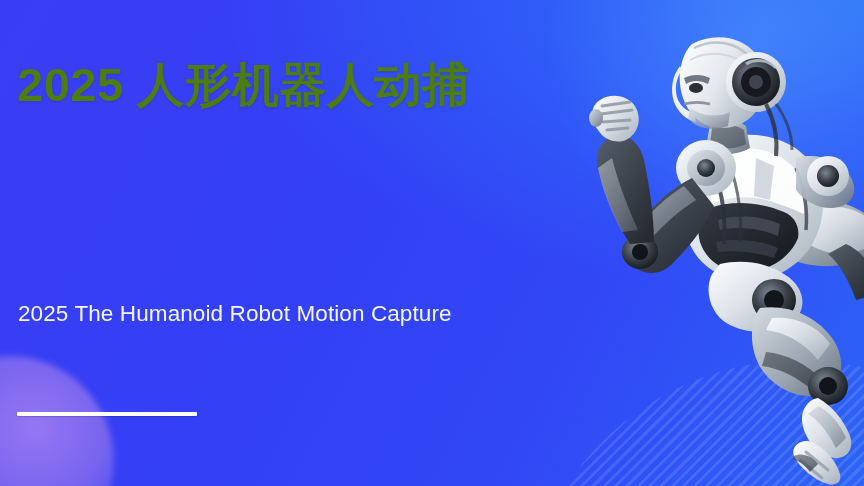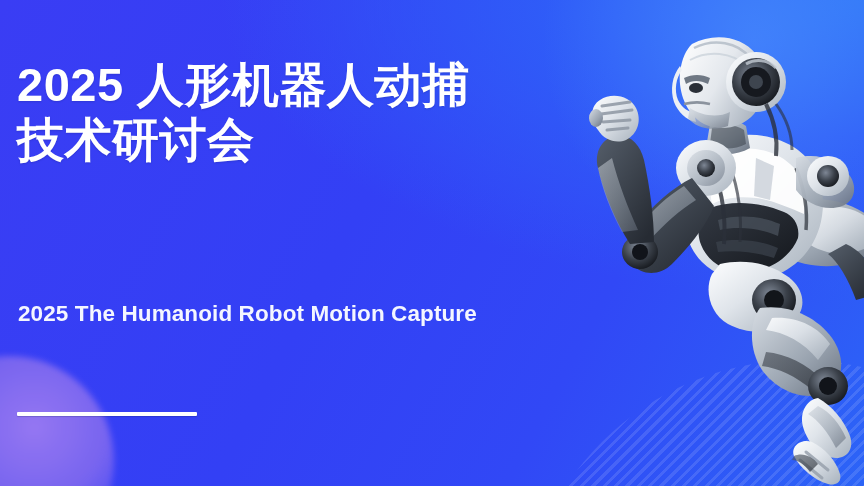--- a/index.html
+++ b/index.html
@@ -73,36 +73,36 @@
     left:17px; top:0;
     width:620px; height:486px;
     z-index:6;
     pointer-events:none;
   }
 
   .headline {
     position:absolute;
     top:58px; left:0;
     width:610px;
-    color:#ffffff;
+    color:#4d7c0f;
     font-size:47px;
     font-weight:700;
     line-height:1.16;
     letter-spacing:.5px;
     text-shadow:0 1px 2px rgba(10,20,80,.18);
   }
   .headline .hl-line { display:block; white-space:nowrap; }
 
   .subtitle {
     position:absolute;
     top:292px; left:1px;
     width:620px;
     color:#f4f6ff;
     font-size:22.5px;
-    font-weight:700;
+    font-weight:400;
     line-height:1.95;
     letter-spacing:.1px;
   }
   .subtitle .sub-line { display:block; white-space:nowrap; }
 
   .rule {
     position:absolute;
     left:0; top:412px;
     width:180px; height:4px;
     background:#ffffff;
@@ -260,21 +260,20 @@
                C254 472 240 460 234 448 C230 438 242 430 252 434 Z" fill="url(#armorLight)"></path>
       <path d="M246 444 L268 462 M240 452 L262 470" stroke="#959EAA" stroke-width="3" stroke-linecap="round" opacity=".8"></path>
       <path d="M234 448 C242 444 252 448 258 456 L250 464 C244 456 238 452 232 452 Z" fill="url(#armorDark)" opacity=".65"></path>
     </svg>
   </div>
 
   <div class="content">
 
     <h1 class="headline">
       <span class="hl-line">2025 人形机器人动捕</span>
-      <span class="hl-line">技术研讨会</span>
     </h1>
 
     <div class="subtitle">
       <span class="sub-line">2025 The Humanoid Robot Motion Capture</span>
     </div>
 
     <div class="rule"></div>
   </div>
 
 </div>

